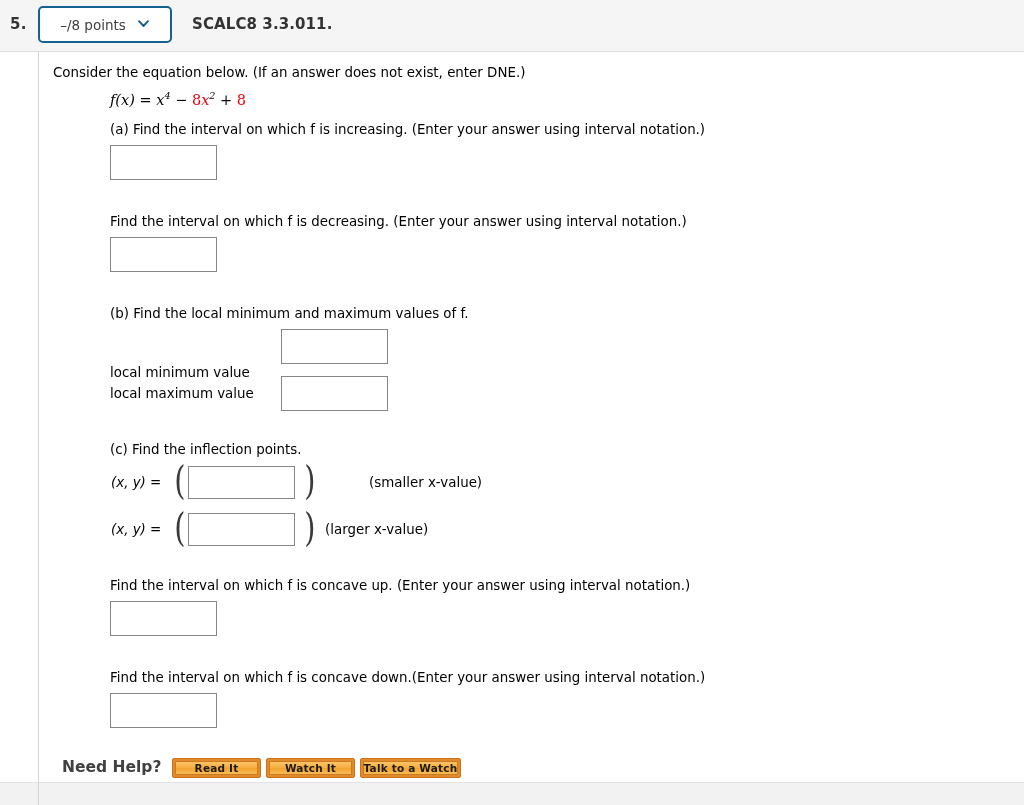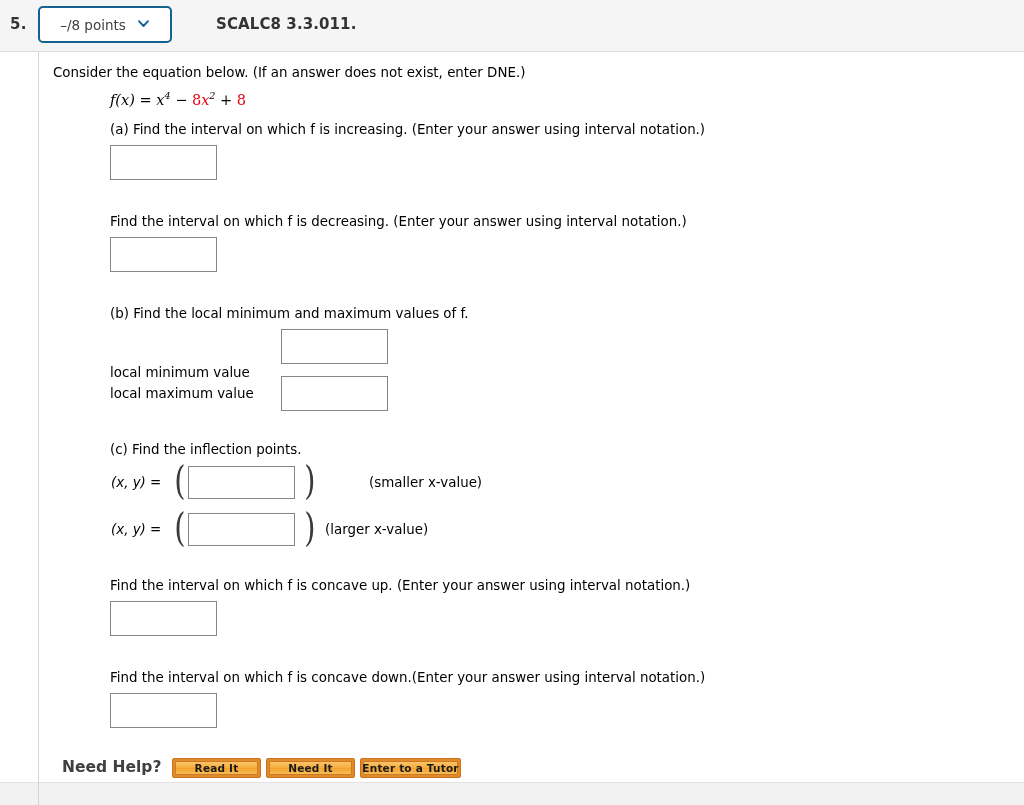--- a/index.html
+++ b/index.html
@@ -65,21 +65,20 @@
   }
   .chev svg { display: block; }
   .scalc-title {
     position: absolute;
     left: 192px;
     top: 15px;
     font-size: 15px;
     font-weight: bold;
     color: #333333;
     letter-spacing: .1px;
-    margin-left: 24px;
   }
 
   
   .left-rail {
     position: absolute;
     left: 0; top: 52px;
     width: 38px;
     height: 753px;
     background: #ffffff;
   }
@@ -269,20 +268,20 @@
 
 <div class="abs ptext" style="left:110px; top:670px;">Find the interval on which f is concave down.(Enter your answer using interval notation.)</div>
 <input class="ansbox" style="left: 110px; top: 693px; width: 107px; height: 35px;" placeholder="">
 
 <div class="need-help-label">Need Help?</div>
 
 <div class="hbtn" id="btn-read">
   <div class="inner">Read It</div>
 </div>
 <div class="hbtn" id="btn-watch">
-  <div class="inner">Need It</div>
+  <div class="inner">Watch It</div>
 </div>
 <div class="hbtn" id="btn-tutor">
-  <div class="inner">Enter to a Tutor</div>
+  <div class="inner">Talk to a Watch</div>
 </div>
 
 <div class="bottom-band-left"></div>
 <div class="bottom-band"></div>
 
 </body></html>

